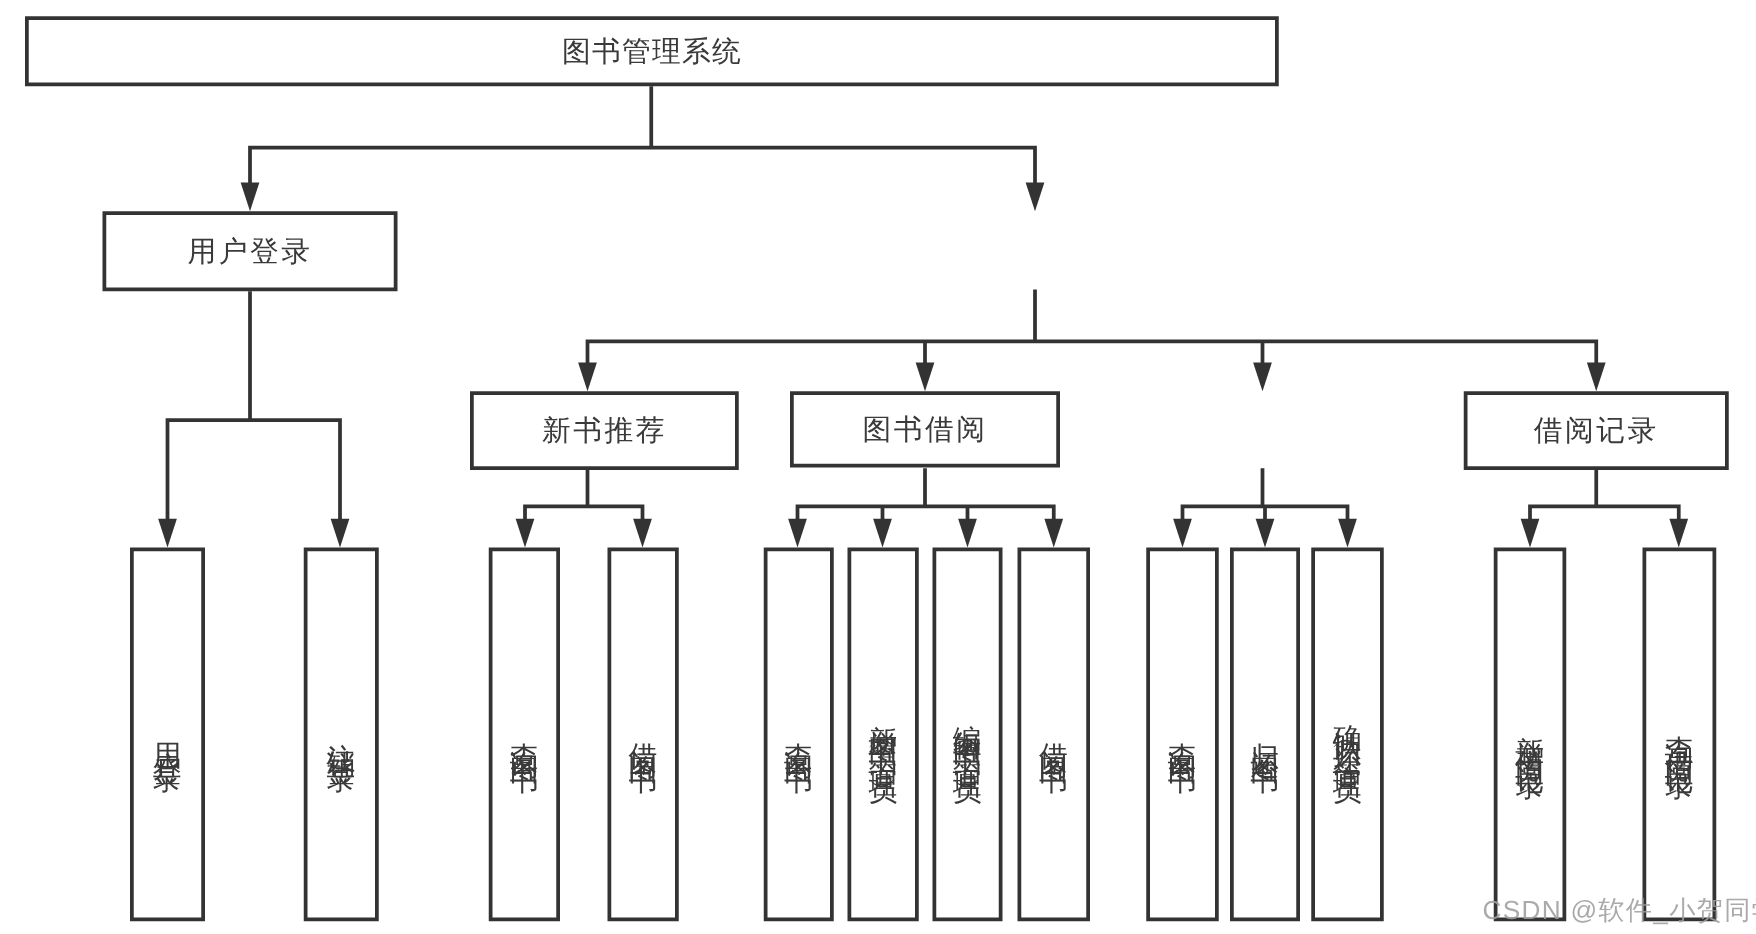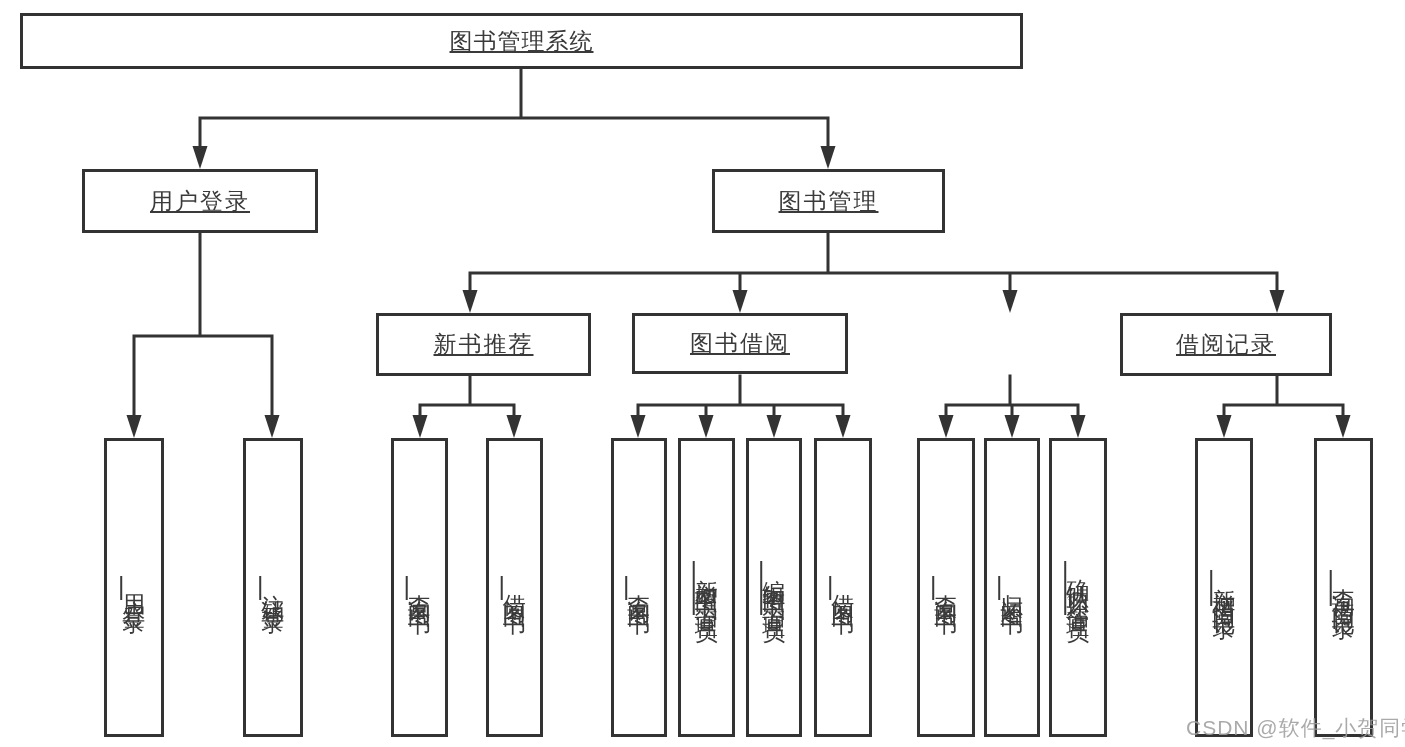--- a/index.html
+++ b/index.html
@@ -23,21 +23,20 @@
   }
   .node {
     position: absolute;
     box-sizing: border-box;
     border: 3px solid #333333;
     background: #ffffff;
     display: flex;
     align-items: center;
     justify-content: center;
     color: #3a3a3a;
-    text-decoration: underline;
   }
   .hbox {
     font-size: 23px;
     letter-spacing: 2px;
   }
   .hbox.root {
     letter-spacing: 1px;
   }
   .vbox span {
     writing-mode: vertical-rl;
@@ -119,25 +118,24 @@
       <path d="M1004.5,415 L1019.5,415 L1012,438 Z"></path>
       <path d="M1070.5,415 L1085.5,415 L1078,438 Z"></path>
       <path d="M1216.5,415 L1231.5,415 L1224,438 Z"></path>
       <path d="M1335.5,415 L1350.5,415 L1343,438 Z"></path>
     </g>
   </svg>
 
   <div class="node hbox root" style="left:20px; top:13px; width:1003px; height:56px;">图书管理系统</div>
 
   <div class="node hbox" style="left:82px; top:169px; width:236px; height:64px;">用户登录</div>
-  <div class="node hbox" style="left:712px; top:169px; width:233px; height:64px;">图书管理</div>
 
   <div class="node hbox" style="left:376px; top:313px; width:215px; height:63px;">新书推荐</div>
   <div class="node hbox" style="left:632px; top:313px; width:216px; height:61px;">图书借阅</div>
-  <div class="node hbox" style="left:1120px; top:313px; width:212px; height:63px;">借阅记录</div>
+  <div class="node hbox" style="left:1171px; top:313px; width:212px; height:63px;">借阅记录</div>
 
   <div class="node vbox" style="left:104px; top:438px; width:60px; height:299px;">
     <span>用户登录</span>
   </div>
   <div class="node vbox" style="left:243px; top:438px; width:60px; height:299px;">
     <span>注销登录</span>
   </div>
 
   <div class="node vbox" style="left:391px; top:438px; width:57px; height:299px;">
     <span>查询图书</span>

